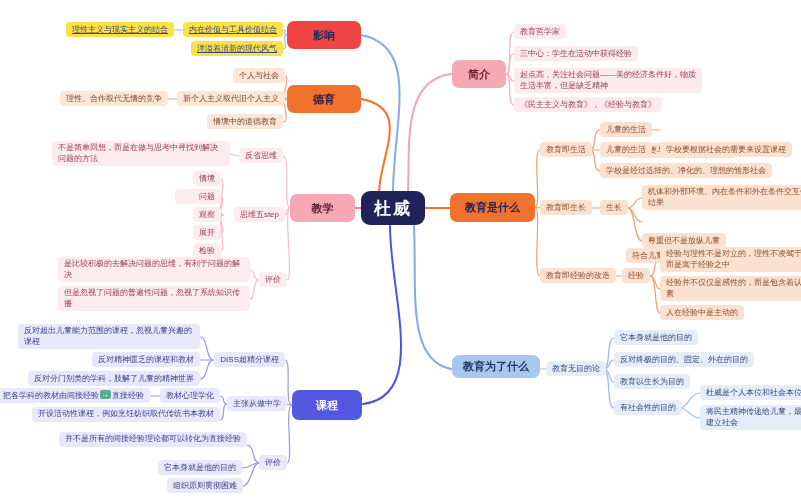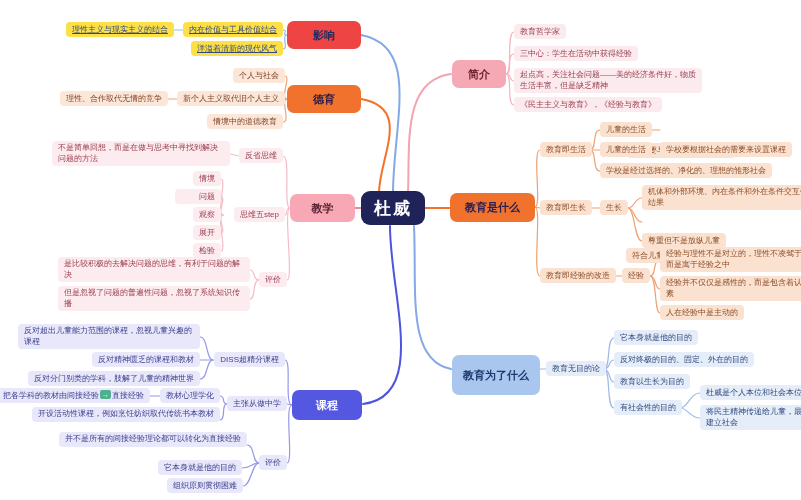--- a/index.html
+++ b/index.html
@@ -181,21 +181,21 @@
   <div class="n c6" style="left:600px;top:200px;">生长</div>
   <div class="n c6 ml" style="left:642px;top:185px;width:178px;">机体和外部环境、内在条件和外在条件交互作用的结果</div>
   <div class="n c6" style="left:626px;top:214px;margin-top:34px;">符合儿童的身心发展</div>
   <div class="n c6" style="left:642px;top:233px;">尊重但不是放纵儿童</div>
   <div class="n c6" style="left:540px;top:268px;">教育即经验的改造</div>
   <div class="n c6" style="left:622px;top:268px;">经验</div>
   <div class="n c6 ml" style="left:660px;top:247px;width:178px;">经验与理性不是对立的，理性不凌驾于经验之上，而是寓于经验之中</div>
   <div class="n c6 ml" style="left:660px;top:276px;width:178px;">经验并不仅仅是感性的，而是包含着认知行动的因素</div>
   <div class="n c6" style="left:660px;top:305px;">人在经验中是主动的</div>
 
-  <div class="br b7" style="left:452px;top:355px;width:88px;height:40px;font-family:Liberation Serif, serif;">教育为了什么</div>
+  <div class="br b7" style="left:452px;top:355px;width:88px;height:23px;font-family:Liberation Serif, serif;">教育为了什么</div>
   <div class="n c7" style="left:546px;top:361px;">教育无目的论</div>
   <div class="n c7" style="left:614px;top:330px;">它本身就是他的目的</div>
   <div class="n c7" style="left:614px;top:352px;">反对终极的目的、固定、外在的目的</div>
   <div class="n c7" style="left:614px;top:374px;">教育以生长为目的</div>
   <div class="n c7" style="left:614px;top:400px;">有社会性的目的</div>
   <div class="n c7" style="left:700px;top:385px;">杜威是个人本位和社会本位的调和</div>
   <div class="n c7 ml" style="left:700px;top:405px;width:110px;">将民主精神传递给儿童，最终建立社会</div>
 
 </div>
 

